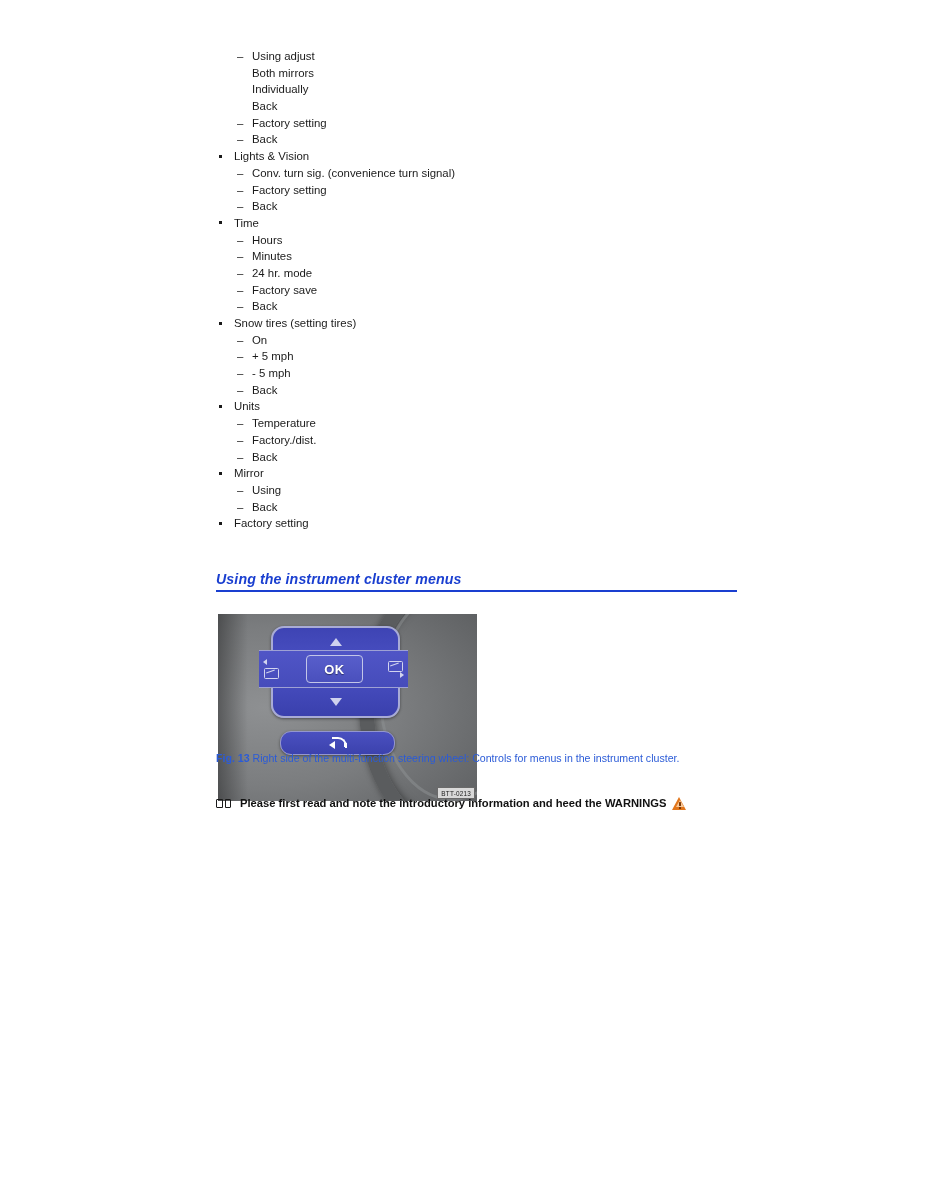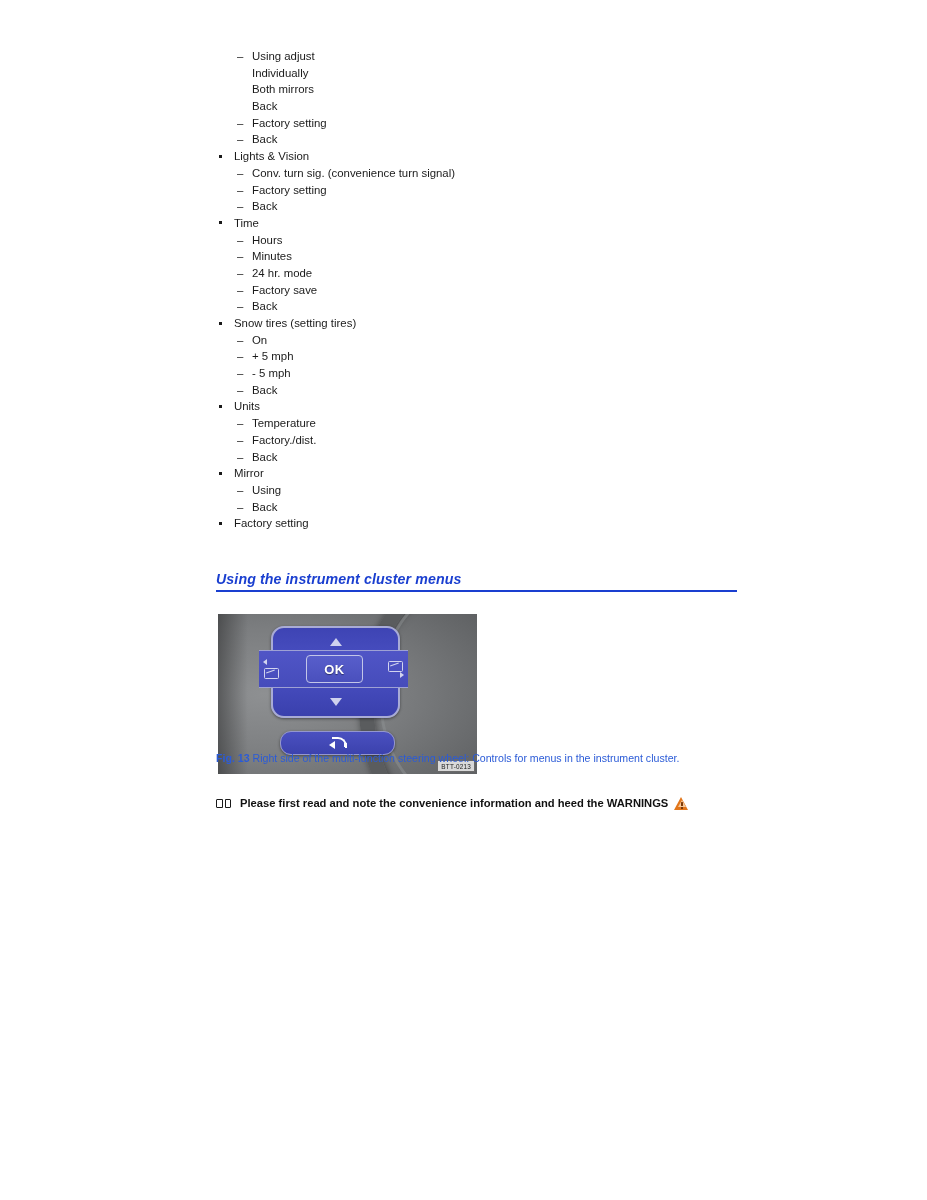--- a/index.html
+++ b/index.html
@@ -89,21 +89,21 @@
     background: #1a3fd0;
     width: 100%;
   }
 
   
   .figure {
     position: absolute;
     left: 218px;
     top: 614px;
     width: 259px;
-    height: 160px;
+    height: 187px;
     background: #6d6f71;
     overflow: hidden;
   }
   
   .fig-bg {
     position: absolute;
     inset: 0;
     background:
       radial-gradient(ellipse 150% 120% at 18% 50%, #8e9092 0%, #7b7d7f 35%, #5e6062 70%, #4c4e50 100%);
   }
@@ -380,22 +380,22 @@
     background: #7d3a07;
   }
 </style>
 </head>
 <body>
 
 <div class="page">
 
   <div class="menu-list">
       <div class="row lvl2"><span class="marker">–</span><span class="txt">Using adjust</span></div>
+      <div class="row lvl3"><span class="txt">Both mirrors</span></div>
       <div class="row lvl3"><span class="txt">Individually</span></div>
-      <div class="row lvl3"><span class="txt">Both mirrors</span></div>
       <div class="row lvl3"><span class="txt">Back</span></div>
       <div class="row lvl2"><span class="marker">–</span><span class="txt">Factory setting</span></div>
       <div class="row lvl2"><span class="marker">–</span><span class="txt">Back</span></div>
       <div class="row lvl1"><span class="marker"></span><span class="txt">Lights &amp; Vision</span></div>
       <div class="row lvl2"><span class="marker">–</span><span class="txt">Conv. turn sig. (convenience turn signal)</span></div>
       <div class="row lvl2"><span class="marker">–</span><span class="txt">Factory setting</span></div>
       <div class="row lvl2"><span class="marker">–</span><span class="txt">Back</span></div>
       <div class="row lvl1"><span class="marker"></span><span class="txt">Time</span></div>
       <div class="row lvl2"><span class="marker">–</span><span class="txt">Hours</span></div>
       <div class="row lvl2"><span class="marker">–</span><span class="txt">Minutes</span></div>
@@ -464,21 +464,21 @@
   <div class="caption">
     <span class="fig-no">Fig. 13</span>
     <span>Right side of the multi-function steering wheel: Controls for menus in the instrument cluster.</span>
   </div>
 
   <div class="note">
     <span class="book-ico">
       <span class="bk bk-l"></span>
       <span class="bk bk-r"></span>
     </span>
-    <span class="note-text">Please first read and note the convenience information and heed the WARNINGS</span>
+    <span class="note-text">Please first read and note the introductory information and heed the WARNINGS</span>
     <span class="warn-tri">
       <span class="t-out"></span>
       <span class="t-in"></span>
       <span class="bang"></span>
     </span>
   </div>
 
 </div>
 
 </body></html>

